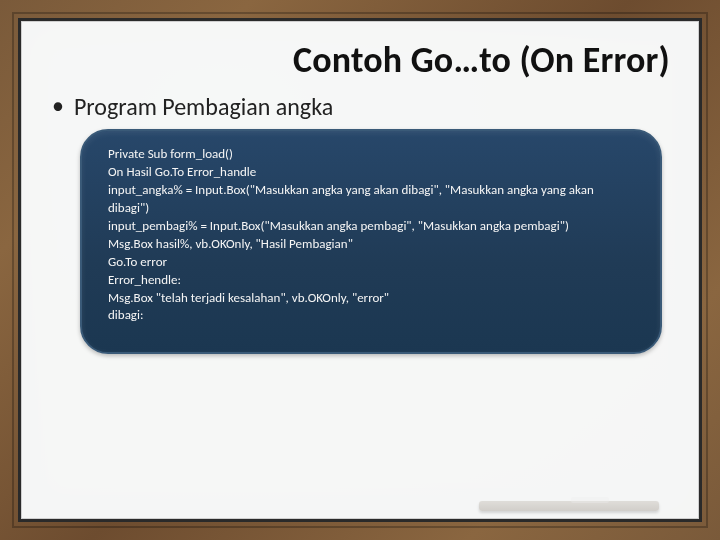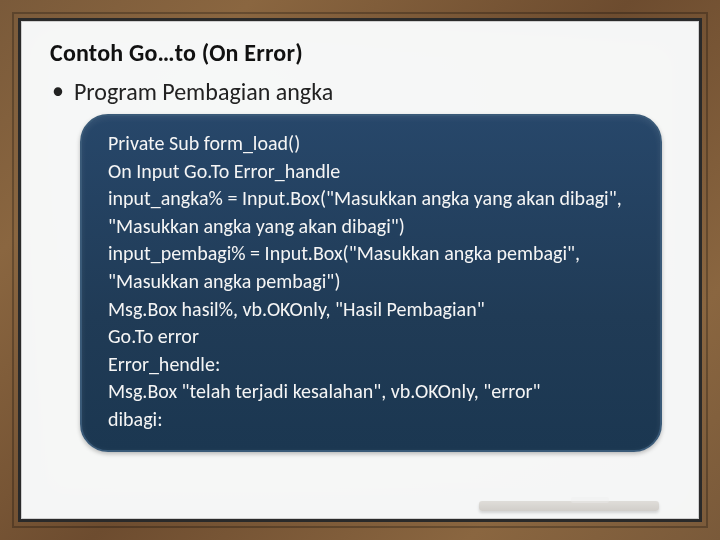--- a/index.html
+++ b/index.html
@@ -36,24 +36,24 @@
   }
   .content {
     position: absolute;
     inset: 0;
     background: rgba(255,255,255,0.96);
     border: 1px solid #cfcfcf;
     box-sizing: border-box;
     padding: 14px 28px 18px 28px;
   }
   .title {
-    font-size: 24px;
+    font-size: 36px;
     font-weight: 700;
     color: #111;
-    text-align: left;
+    text-align: right;
     margin: 2px 0 10px 0;
     letter-spacing: 0.2px;
   }
   .subtitle-row {
     display: flex;
     align-items: flex-start;
     font-size: 24px;
     color: #222;
     margin-bottom: 8px;
     padding-left: 2px;
@@ -61,25 +61,25 @@
   .bullet {
     margin-right: 10px;
     line-height: 1.2;
   }
   .codebox {
     background: #203b56;
     background: linear-gradient(180deg, #27476a 0%, #203b56 60%, #1b3751 100%);
     border-radius: 28px;
     border: 2px solid #3a5a78;
     box-shadow: inset 0 2px 6px rgba(255,255,255,0.08), 0 2px 4px rgba(0,0,0,0.25);
-    padding: 14px 26px 16px 26px;
+    padding: 14px 26px 28px 26px;
     margin-left: 30px;
     margin-right: 8px;
     color: #f5f5f5;
-    font-size: 20px;
+    font-size: 13px;
     line-height: 1.38;
     font-family: Calibri, "Segoe UI", Arial, sans-serif;
   }
   .codebox div {
     white-space: pre-wrap;
   }
   .tray {
     position: absolute;
     bottom: 8px;
     right: 40px;
@@ -110,21 +110,21 @@
 
       <div class="title">Contoh Go…to (On Error)</div>
 
       <div class="subtitle-row">
         <span class="bullet">•</span>
         <span>Program Pembagian angka</span>
       </div>
 
       <div class="codebox">
         <div>Private Sub form_load()</div>
-        <div>On Input Go.To Error_handle</div>
+        <div>On Hasil Go.To Error_handle</div>
         <div>input_angka% = Input.Box("Masukkan angka yang akan dibagi", "Masukkan angka yang akan dibagi")</div>
         <div>input_pembagi% = Input.Box("Masukkan angka pembagi", "Masukkan angka pembagi")</div>
         <div>Msg.Box hasil%, vb.OKOnly, "Hasil Pembagian"</div>
         <div>Go.To error</div>
         <div>Error_hendle:</div>
         <div>Msg.Box "telah terjadi kesalahan", vb.OKOnly, "error"</div>
         <div>dibagi:</div>
       </div>
 
     </div>

